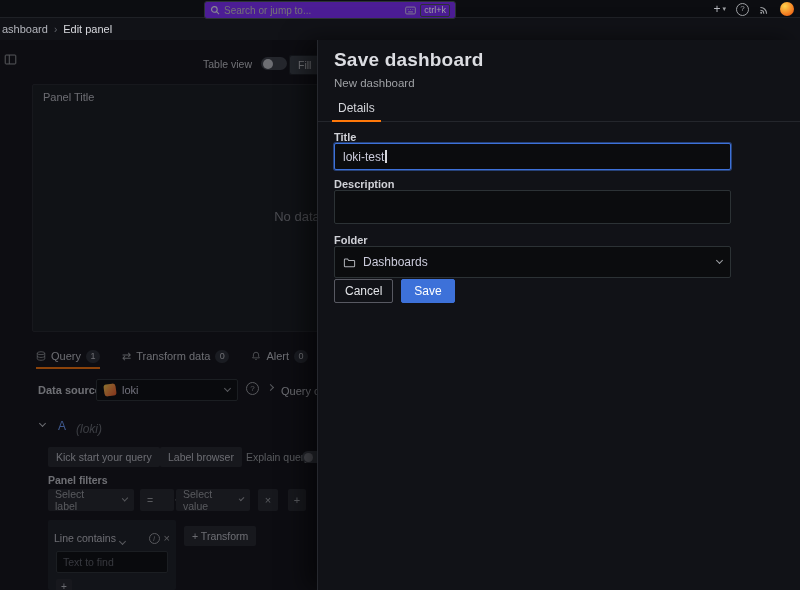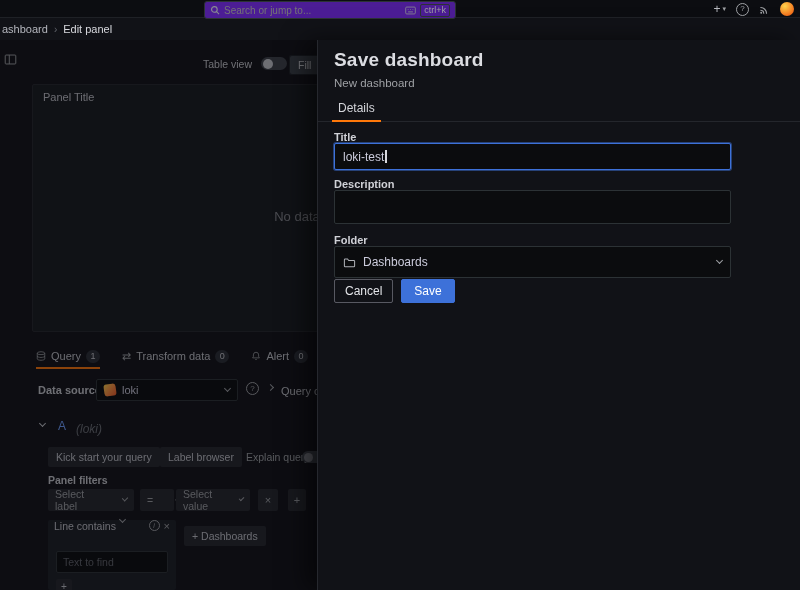--- a/index.html
+++ b/index.html
@@ -67,21 +67,21 @@
   .explain-label { position:absolute; left:246px; top:451px; font-size:10.5px; color:#9fa1a5; }
   .explain-toggle { left:302px; top:451px; width:24px; height:12px; }
   .explain-toggle .knob { left:2px; width:9px; height:9px; background:#83858c; }
 
   .lf-label { position:absolute; left:48px; top:474px; font-size:10.5px; font-weight:bold; color:#c9cad0; }
   .sel { position:absolute; top:489px; height:22px; background:#24272d; border-radius:2px; display:flex; align-items:center; gap:24px; padding:0 7px; font-size:10.5px; color:#9fa1a5; }
   .sel .chev { margin-left:auto; }
   .sq { position:absolute; top:489px; height:22px; background:#24272d; border-radius:2px; display:flex; align-items:center; justify-content:center; font-size:11px; color:#9fa1a5; }
 
   .op-card { position:absolute; left:48px; top:520px; width:128px; height:70px; background:#1c1f25; border-radius:2px; }
-  .op-head { display:flex; align-items:flex-start; gap:4px; height:24px; padding:0 6px; font-size:10.5px; color:#c3c4cb; }
+  .op-head { display:flex; align-items:flex-end; gap:4px; height:24px; padding:0 6px; font-size:10.5px; color:#c3c4cb; }
   .op-head .sp { flex:1; }
   .info-ic { width:11px; height:11px; border:1px solid #9fa1a5; border-radius:50%; color:#9fa1a5; font-size:7px; display:flex; align-items:center; justify-content:center; font-style:italic; }
   .op-x { color:#9fa1a5; font-size:11px; }
   .op-input { position:absolute; left:8px; top:31px; width:112px; height:22px; background:#0b0c0e; border:1px solid #2c3235; border-radius:2px; color:#ccccdc; font-size:10.5px; font-family:inherit; padding:0 6px; outline:none; }
   .op-input::placeholder { color:#5f6269; }
   .op-add { position:absolute; left:8px; top:59px; width:16px; height:14px; padding:0; justify-content:center; font-size:10px; }
   .ops-btn { position:absolute; left:184px; top:526px; }
 
   
   .backdrop { position:absolute; left:0; top:40px; width:800px; height:550px; background:rgba(8,9,12,0.47); z-index:5; }
@@ -251,21 +251,21 @@
       <span class="chev" style="color:#9fa1a5;"></span>
       <span class="sp"></span>
       <span class="info-ic">
           <span>i</span>
         </span>
       <span class="op-x">×</span>
     </div>
     <input class="op-input" type="text" placeholder="Text to find" style="">
     <span class="btn-sec op-add">+</span>
   </div>
-  <span class="btn-sec ops-btn">+ Dashboards</span>
+  <span class="btn-sec ops-btn">+ Transform</span>
 
   <div class="backdrop"></div>
 
   <div class="drawer">
     <div class="d-title">Save dashboard</div>
     <div class="d-sub">New dashboard</div>
 
     <div class="d-tabs">
       <span class="d-tab">Details</span>
     </div>

